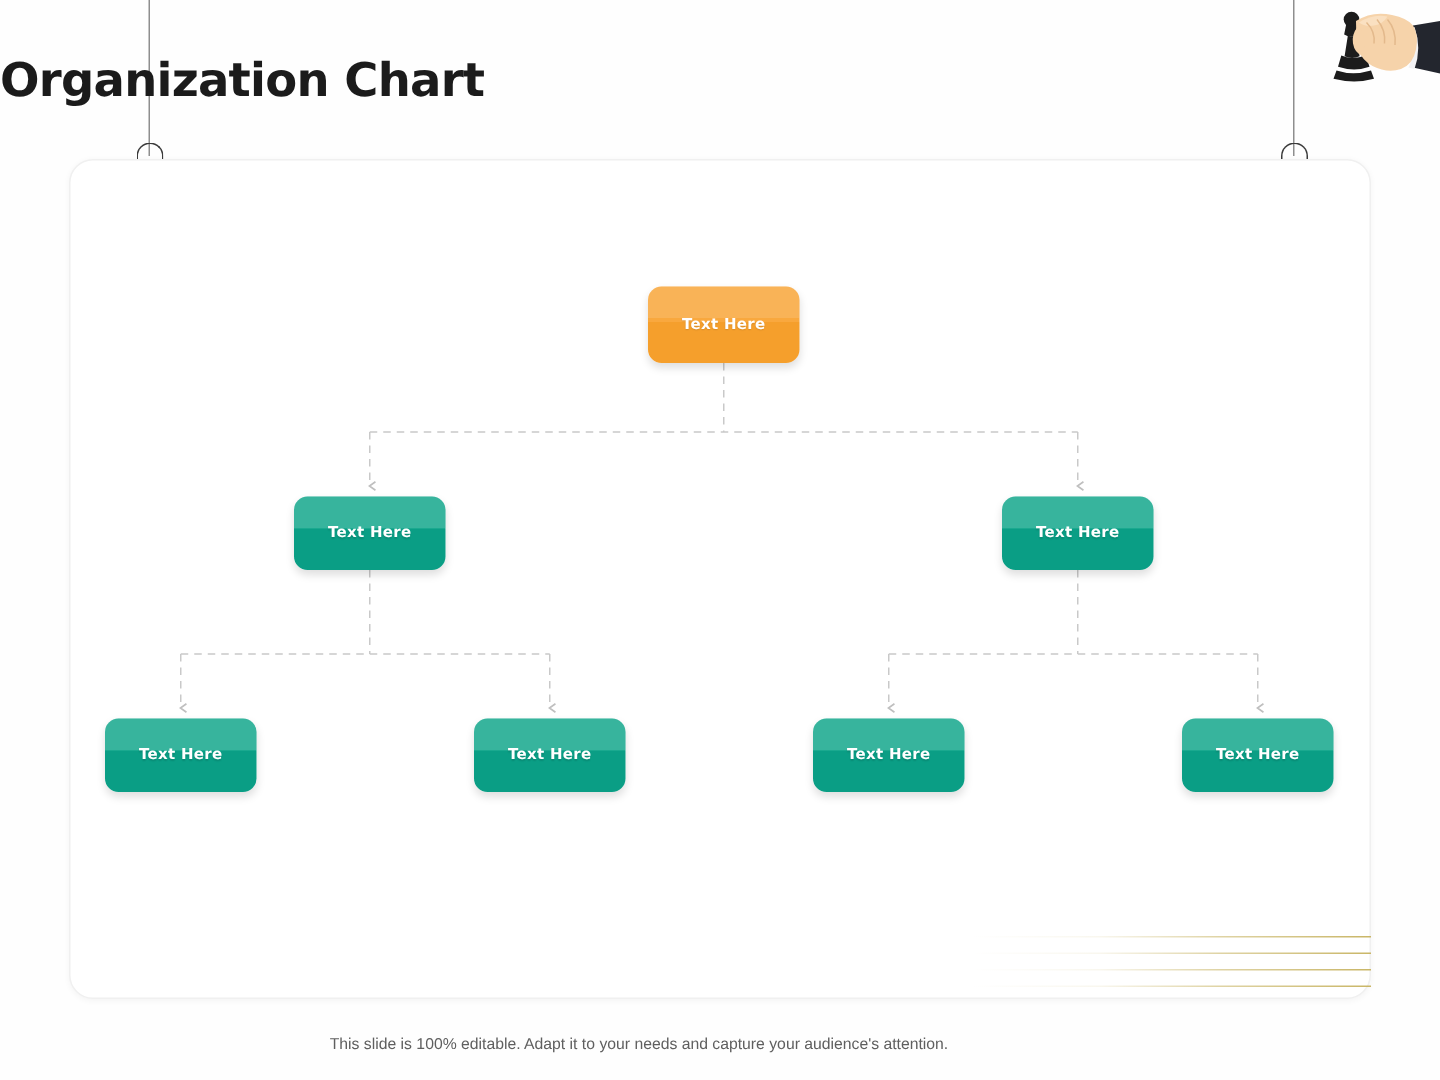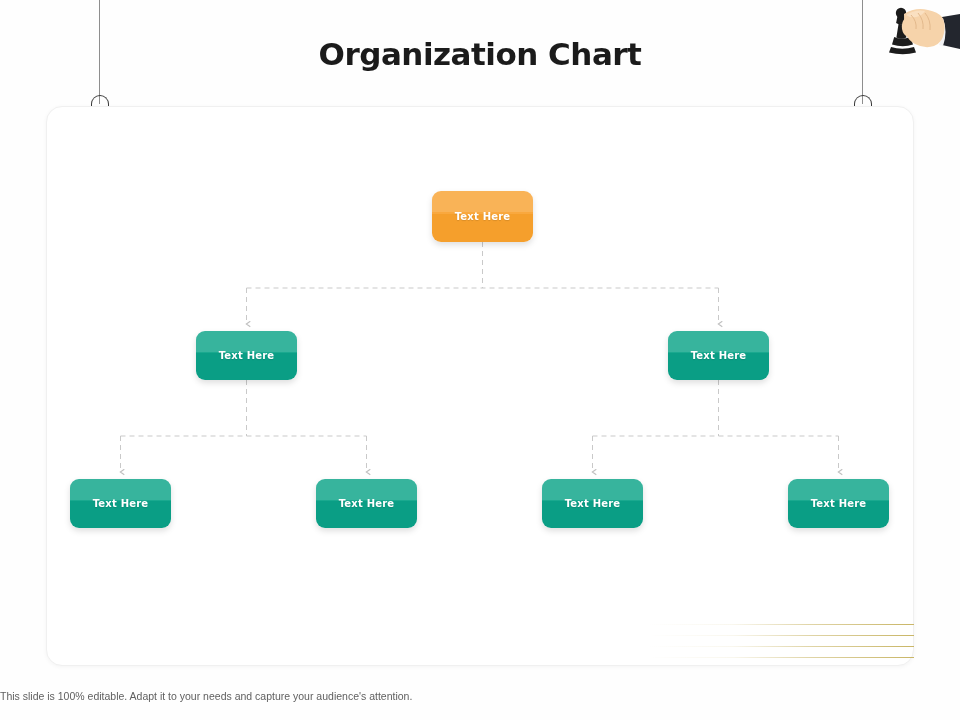--- a/index.html
+++ b/index.html
@@ -7,21 +7,20 @@
     width:960px; height:720px;
     background:#ffffff;
     font-family:"Liberation Sans", sans-serif;
     overflow:hidden;
   }
   #stage { position:relative; width:960px; height:720px; background:#fefefe; }
 
   
   .title {
     position:absolute; left:0; top:36px; width:960px;
-    text-align:center;
     font-size:31px; font-weight:bold; letter-spacing:-0.5px;
     color:#1b1b1b;
     font-family:"DejaVu Sans", sans-serif;
   }
 
   
   .string { position:absolute; width:1px; background:#8e8e8e; }
   .clip { position:absolute; width:38px; height:34px; }
   .clip .body {
     position:absolute; left:3px; top:12px; width:32px; height:22px;
@@ -87,20 +86,21 @@
 
   
   .connectors { position:absolute; left:0; top:0; width:868px; height:560px; }
 
   
   .hand-art { position:absolute; left:884px; top:2px; width:76px; height:66px; }
 
   
   .caption {
     position:absolute; left:0; top:690px; width:852px;
+    text-align:center;
     font-size:10.5px; color:#5f5f5f;
     font-family:"Liberation Sans", sans-serif;
   }
 </style>
 </head>
 <body>
 
 <div id="stage">
 
   <div class="string" style="left:99px; top:0; height:104px;"></div>

